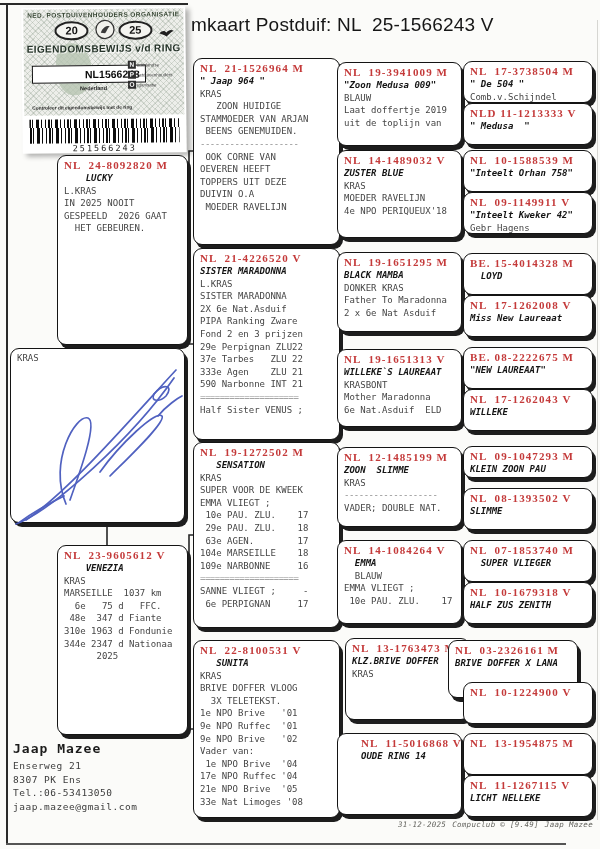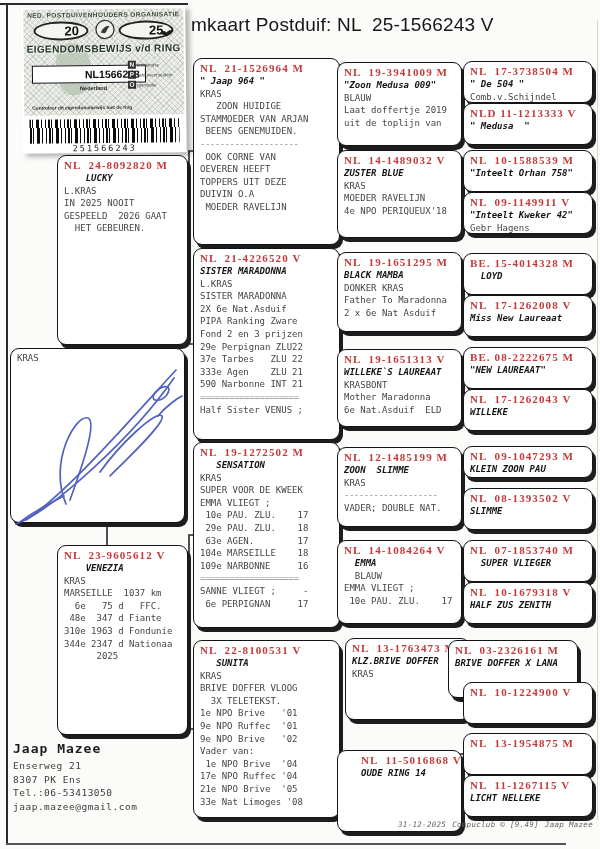--- a/index.html
+++ b/index.html
@@ -39,21 +39,21 @@
   .stamp-map{position:absolute;left:32px;top:34px;width:36px;height:52px;background:#b7c4b2;border-radius:40% 55% 45% 50%;opacity:.8;}
   .stamp-org{
     position:relative;margin-top:2px;text-align:center;
     font-family:"Liberation Sans",sans-serif;font-size:6.5px;font-weight:bold;
     color:#33432f;letter-spacing:.4px;text-shadow:0 0 1px #ffffff;
   }
   .stamp-years{position:relative;height:24px;margin-top:1px;text-align:center;}
   .year-oval{
     display:inline-block;width:30px;height:15px;line-height:15px;margin:2px 10px 0 10px;
     border:2px solid #222;border-radius:50%;
-    font-family:"Liberation Sans",sans-serif;font-weight:bold;font-size:13px;color:#111;background:#f4f4f0;padding-left:21px;
+    font-family:"Liberation Sans",sans-serif;font-weight:bold;font-size:11px;color:#111;background:#f4f4f0;
   }
   .emblem{position:absolute;left:71px;top:0px;width:21px;height:21px;}
   .bird-fly{position:absolute;right:9px;top:5px;width:16px;height:10px;}
   .stamp-title{
     position:relative;text-align:center;margin-top:0px;
     font-family:"Liberation Sans",sans-serif;font-weight:bold;font-size:10px;
     color:#26342a;letter-spacing:.4px;text-shadow:1px 1px 0 rgba(255,255,255,.8);
   }
   .ring-bar{
     position:absolute;left:8px;top:56px;width:112px;height:16px;
@@ -203,21 +203,21 @@
     <div class="pbox" style="left: 193px; top: 248px; width: 147px; height: 192px;"><div class="ring">NL  21-4226520 V</div><div class="ln name">SISTER MARADONNA</div><div class="ln plain">L.KRAS</div><div class="ln plain">SISTER MARADONNA</div><div class="ln plain">2X 6e Nat.Asduif</div><div class="ln plain">PIPA Ranking Zware</div><div class="ln plain">Fond 2 en 3 prijzen</div><div class="ln plain">29e Perpignan ZLU22</div><div class="ln plain">37e Tarbes   ZLU 22</div><div class="ln plain">333e Agen    ZLU 21</div><div class="ln plain">590 Narbonne INT 21</div><div class="ln sep">====================</div><div class="ln plain">Half Sister VENUS ;</div></div>
     <div class="pbox" style="left: 193px; top: 442px; width: 147px; height: 186px;"><div class="ring">NL  19-1272502 M</div><div class="ln name">   SENSATION</div><div class="ln plain">KRAS</div><div class="ln plain">SUPER VOOR DE KWEEK</div><div class="ln plain">EMMA VLIEGT ;</div><div class="ln plain"> 10e PAU. ZLU.    17</div><div class="ln plain"> 29e PAU. ZLU.    18</div><div class="ln plain"> 63e AGEN.        17</div><div class="ln plain">104e MARSEILLE    18</div><div class="ln plain">109e NARBONNE     16</div><div class="ln sep">====================</div><div class="ln plain">SANNE VLIEGT ;     -</div><div class="ln plain"> 6e PERPIGNAN     17</div></div>
     <div class="pbox" style="left: 193px; top: 640px; width: 147px; height: 178px;"><div class="ring">NL  22-8100531 V</div><div class="ln name">   SUNITA</div><div class="ln plain">KRAS</div><div class="ln plain">BRIVE DOFFER VLOOG</div><div class="ln plain">  3X TELETEKST.</div><div class="ln plain">1e NPO Brive   '01</div><div class="ln plain">9e NPO Ruffec  '01</div><div class="ln plain">9e NPO Brive   '02</div><div class="ln plain">Vader van:</div><div class="ln plain"> 1e NPO Brive  '04</div><div class="ln plain">17e NPO Ruffec '04</div><div class="ln plain">21e NPO Brive  '05</div><div class="ln plain">33e Nat Limoges '08</div></div>
     <div class="pbox" style="left: 337px; top: 62px; width: 125px; height: 84px;"><div class="ring">NL  19-3941009 M</div><div class="ln name">"Zoon Medusa 009"</div><div class="ln plain">BLAUW</div><div class="ln plain">Laat doffertje 2019</div><div class="ln plain">uit de toplijn van</div></div>
     <div class="pbox" style="left: 337px; top: 150px; width: 125px; height: 88px;"><div class="ring">NL  14-1489032 V</div><div class="ln name">ZUSTER BLUE</div><div class="ln plain">KRAS</div><div class="ln plain">MOEDER RAVELIJN</div><div class="ln plain">4e NPO PERIQUEUX'18</div></div>
     <div class="pbox" style="left: 337px; top: 252px; width: 125px; height: 80px;"><div class="ring">NL  19-1651295 M</div><div class="ln name">BLACK MAMBA</div><div class="ln plain">DONKER KRAS</div><div class="ln plain">Father To Maradonna</div><div class="ln plain">2 x 6e Nat Asduif</div></div>
     <div class="pbox" style="left: 337px; top: 349px; width: 125px; height: 78px;"><div class="ring">NL  19-1651313 V</div><div class="ln name">WILLEKE`S LAUREAAT</div><div class="ln plain">KRASBONT</div><div class="ln plain">Mother Maradonna</div><div class="ln plain">6e Nat.Asduif  ELD</div></div>
     <div class="pbox" style="left: 337px; top: 447px; width: 125px; height: 80px;"><div class="ring">NL  12-1485199 M</div><div class="ln name">ZOON  SLIMME</div><div class="ln plain">KRAS</div><div class="ln sep">-------------------</div><div class="ln plain">VADER; DOUBLE NAT.</div></div>
     <div class="pbox" style="left: 337px; top: 540px; width: 125px; height: 84px;"><div class="ring">NL  14-1084264 V</div><div class="ln name">  EMMA</div><div class="ln plain">  BLAUW</div><div class="ln plain">EMMA VLIEGT ;</div><div class="ln plain"> 10e PAU. ZLU.    17</div></div>
     <div class="pbox" style="left: 337px; top: 638px; width: 125px; height: 82px; margin-left: 8px;"><div class="ring">NL  13-1763473 M</div><div class="ln name">KLZ.BRIVE DOFFER</div><div class="ln plain">KRAS</div></div>
-    <div class="pbox" style="left: 337px; top: 750px; width: 125px; height: 82px; padding-left: 23px;"><div class="ring">NL  11-5016868 V</div><div class="ln name">OUDE RING 14</div></div>
+    <div class="pbox" style="left: 337px; top: 733px; width: 125px; height: 82px; padding-left: 23px;"><div class="ring">NL  11-5016868 V</div><div class="ln name">OUDE RING 14</div></div>
     <div class="pbox" style="left: 463px; top: 61px; width: 130px; height: 42px;"><div class="ring">NL  17-3738504 M</div><div class="ln name">" De 504 "</div><div class="ln plain">Comb.v.Schijndel</div></div>
     <div class="pbox" style="left: 463px; top: 103px; width: 130px; height: 42px;"><div class="ring">NLD 11-1213333 V</div><div class="ln name">" Medusa  "</div></div>
     <div class="pbox" style="left: 463px; top: 150px; width: 130px; height: 42px;"><div class="ring">NL  10-1588539 M</div><div class="ln name">"Inteelt Orhan 758"</div></div>
     <div class="pbox" style="left: 463px; top: 192px; width: 130px; height: 42px;"><div class="ring">NL  09-1149911 V</div><div class="ln name">"Inteelt Kweker 42"</div><div class="ln plain">Gebr Hagens</div></div>
     <div class="pbox" style="left: 463px; top: 253px; width: 130px; height: 42px;"><div class="ring">BE. 15-4014328 M</div><div class="ln name">  LOYD</div></div>
     <div class="pbox" style="left: 463px; top: 295px; width: 130px; height: 42px;"><div class="ring">NL  17-1262008 V</div><div class="ln name">Miss New Laureaat</div></div>
     <div class="pbox" style="left: 463px; top: 347px; width: 130px; height: 42px;"><div class="ring">BE. 08-2222675 M</div><div class="ln name">"NEW LAUREAAT"</div></div>
     <div class="pbox" style="left: 463px; top: 389px; width: 130px; height: 42px;"><div class="ring">NL  17-1262043 V</div><div class="ln name">WILLEKE</div></div>
     <div class="pbox" style="left: 463px; top: 446px; width: 130px; height: 32px;"><div class="ring">NL  09-1047293 M</div><div class="ln name">KLEIN ZOON PAU</div></div>
     <div class="pbox" style="left: 463px; top: 488px; width: 130px; height: 42px;"><div class="ring">NL  08-1393502 V</div><div class="ln name">SLIMME</div></div>

